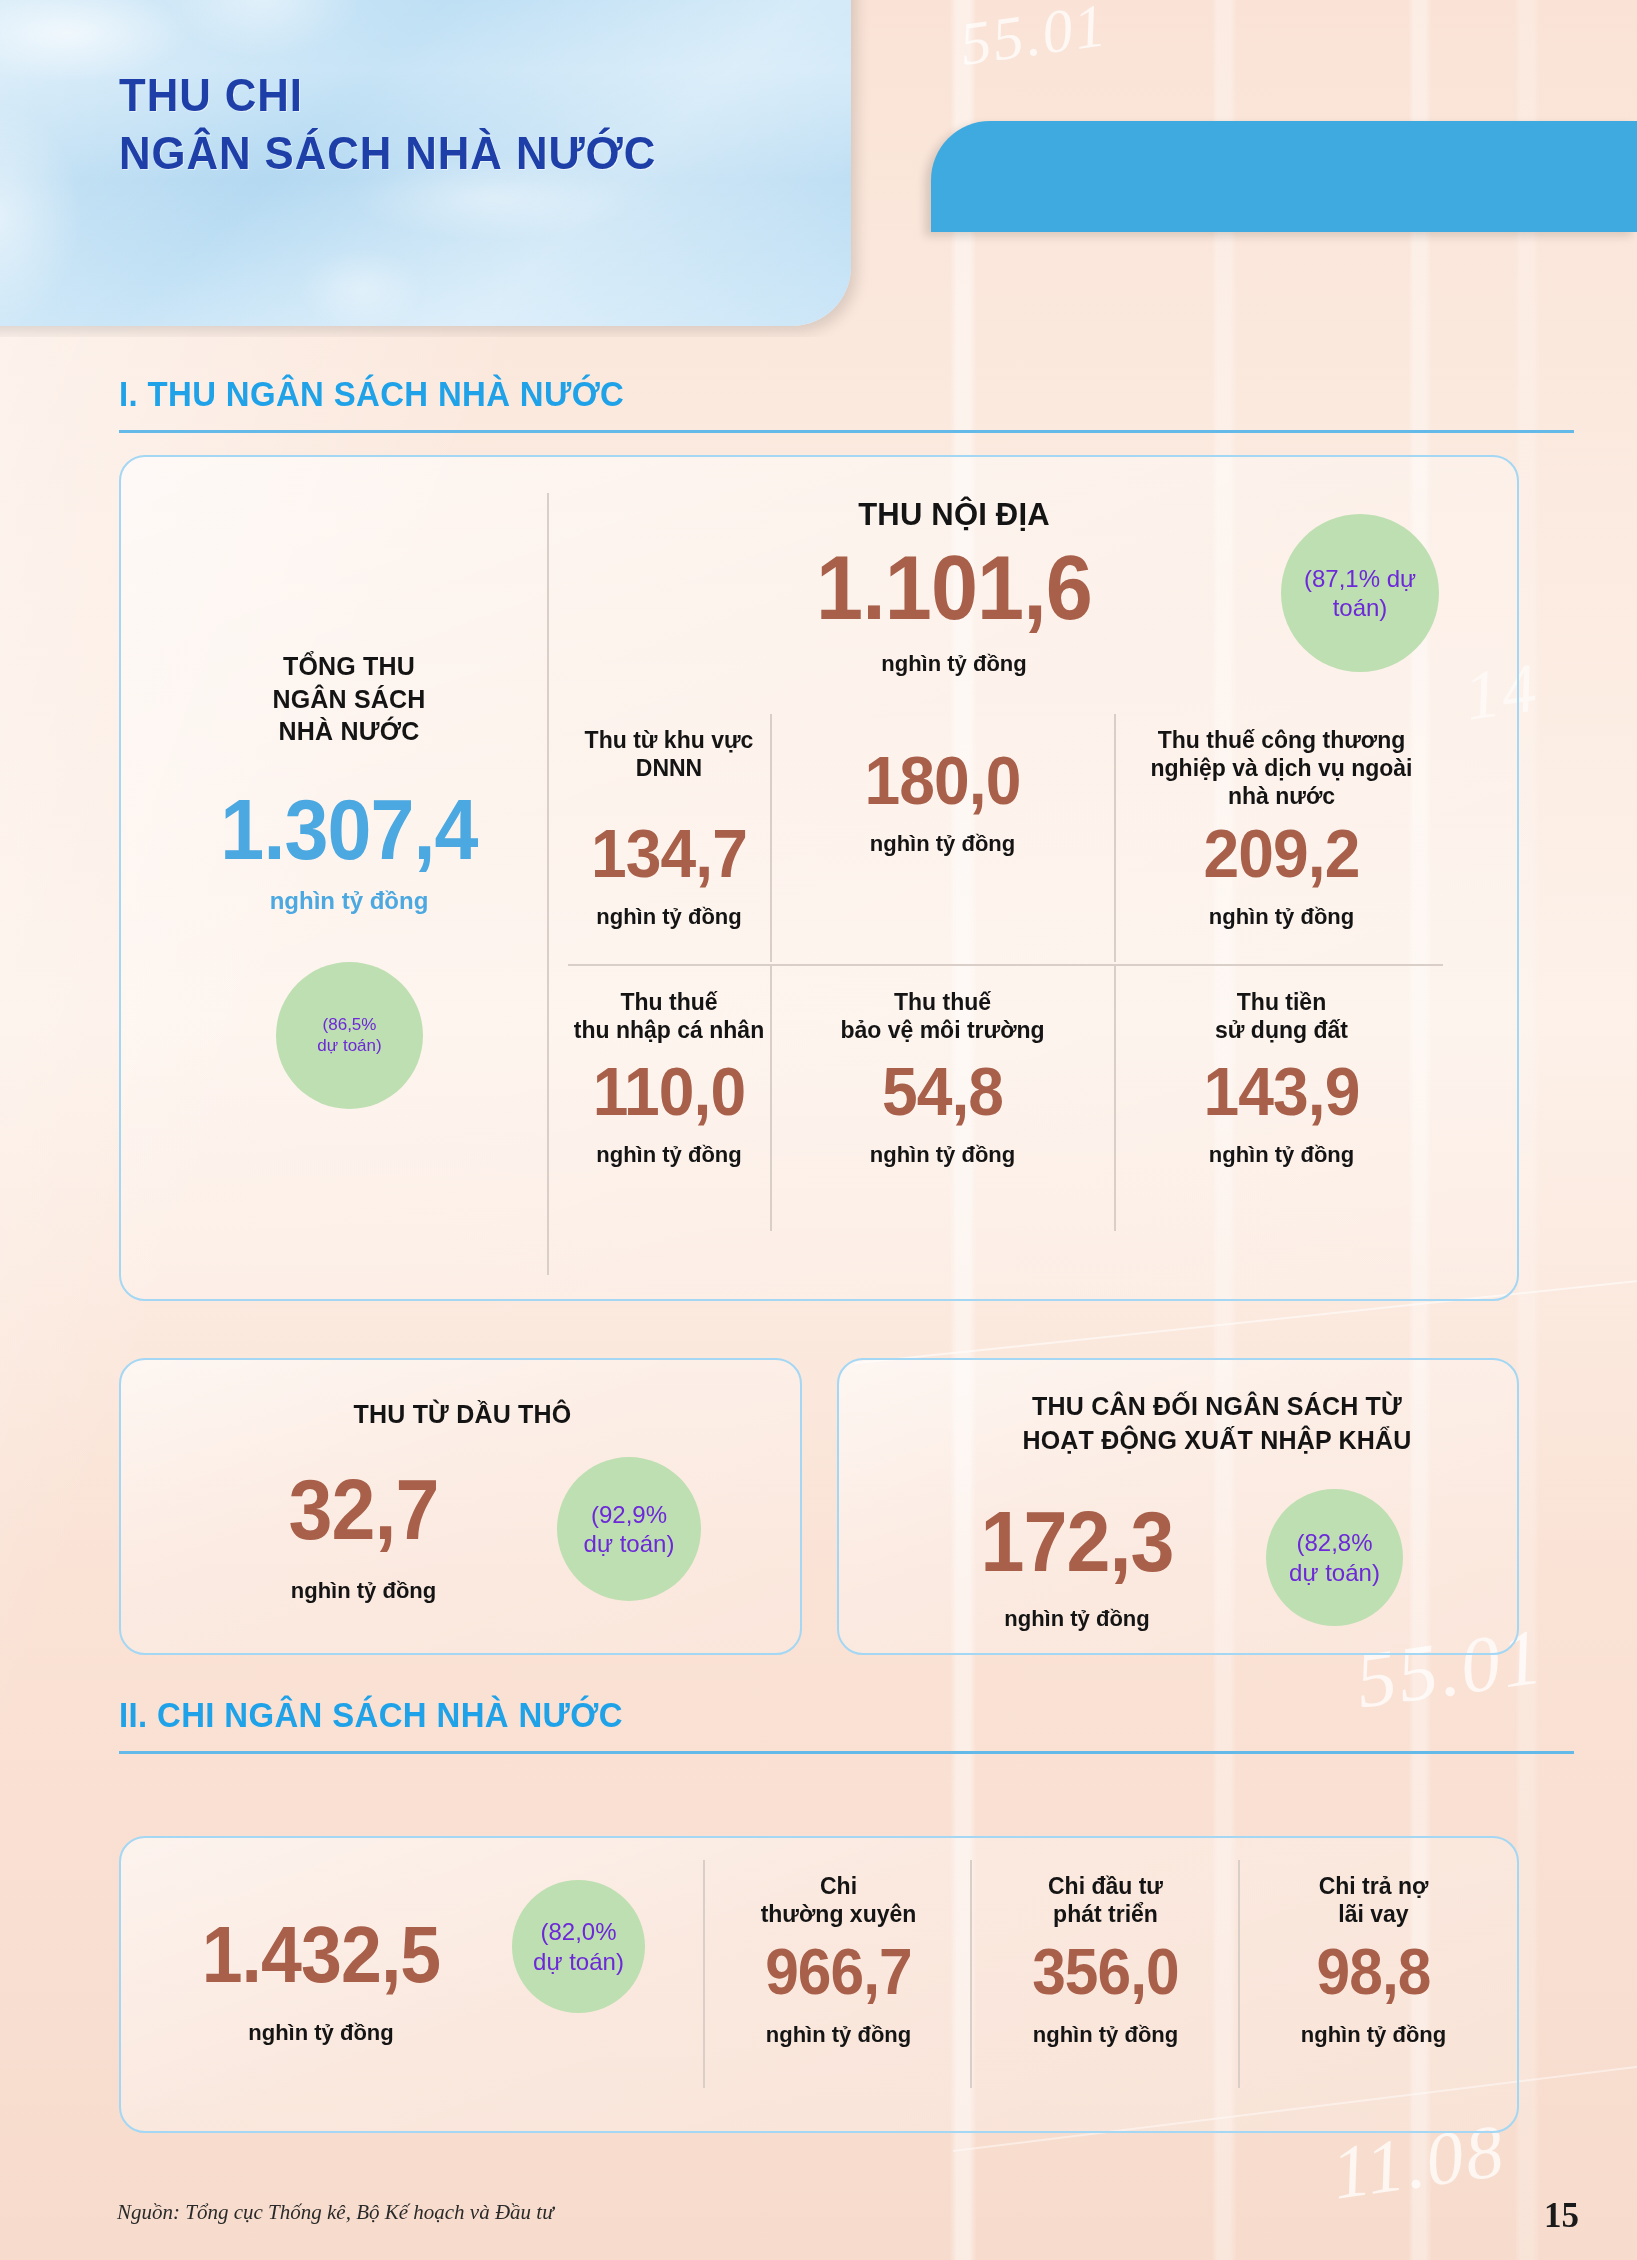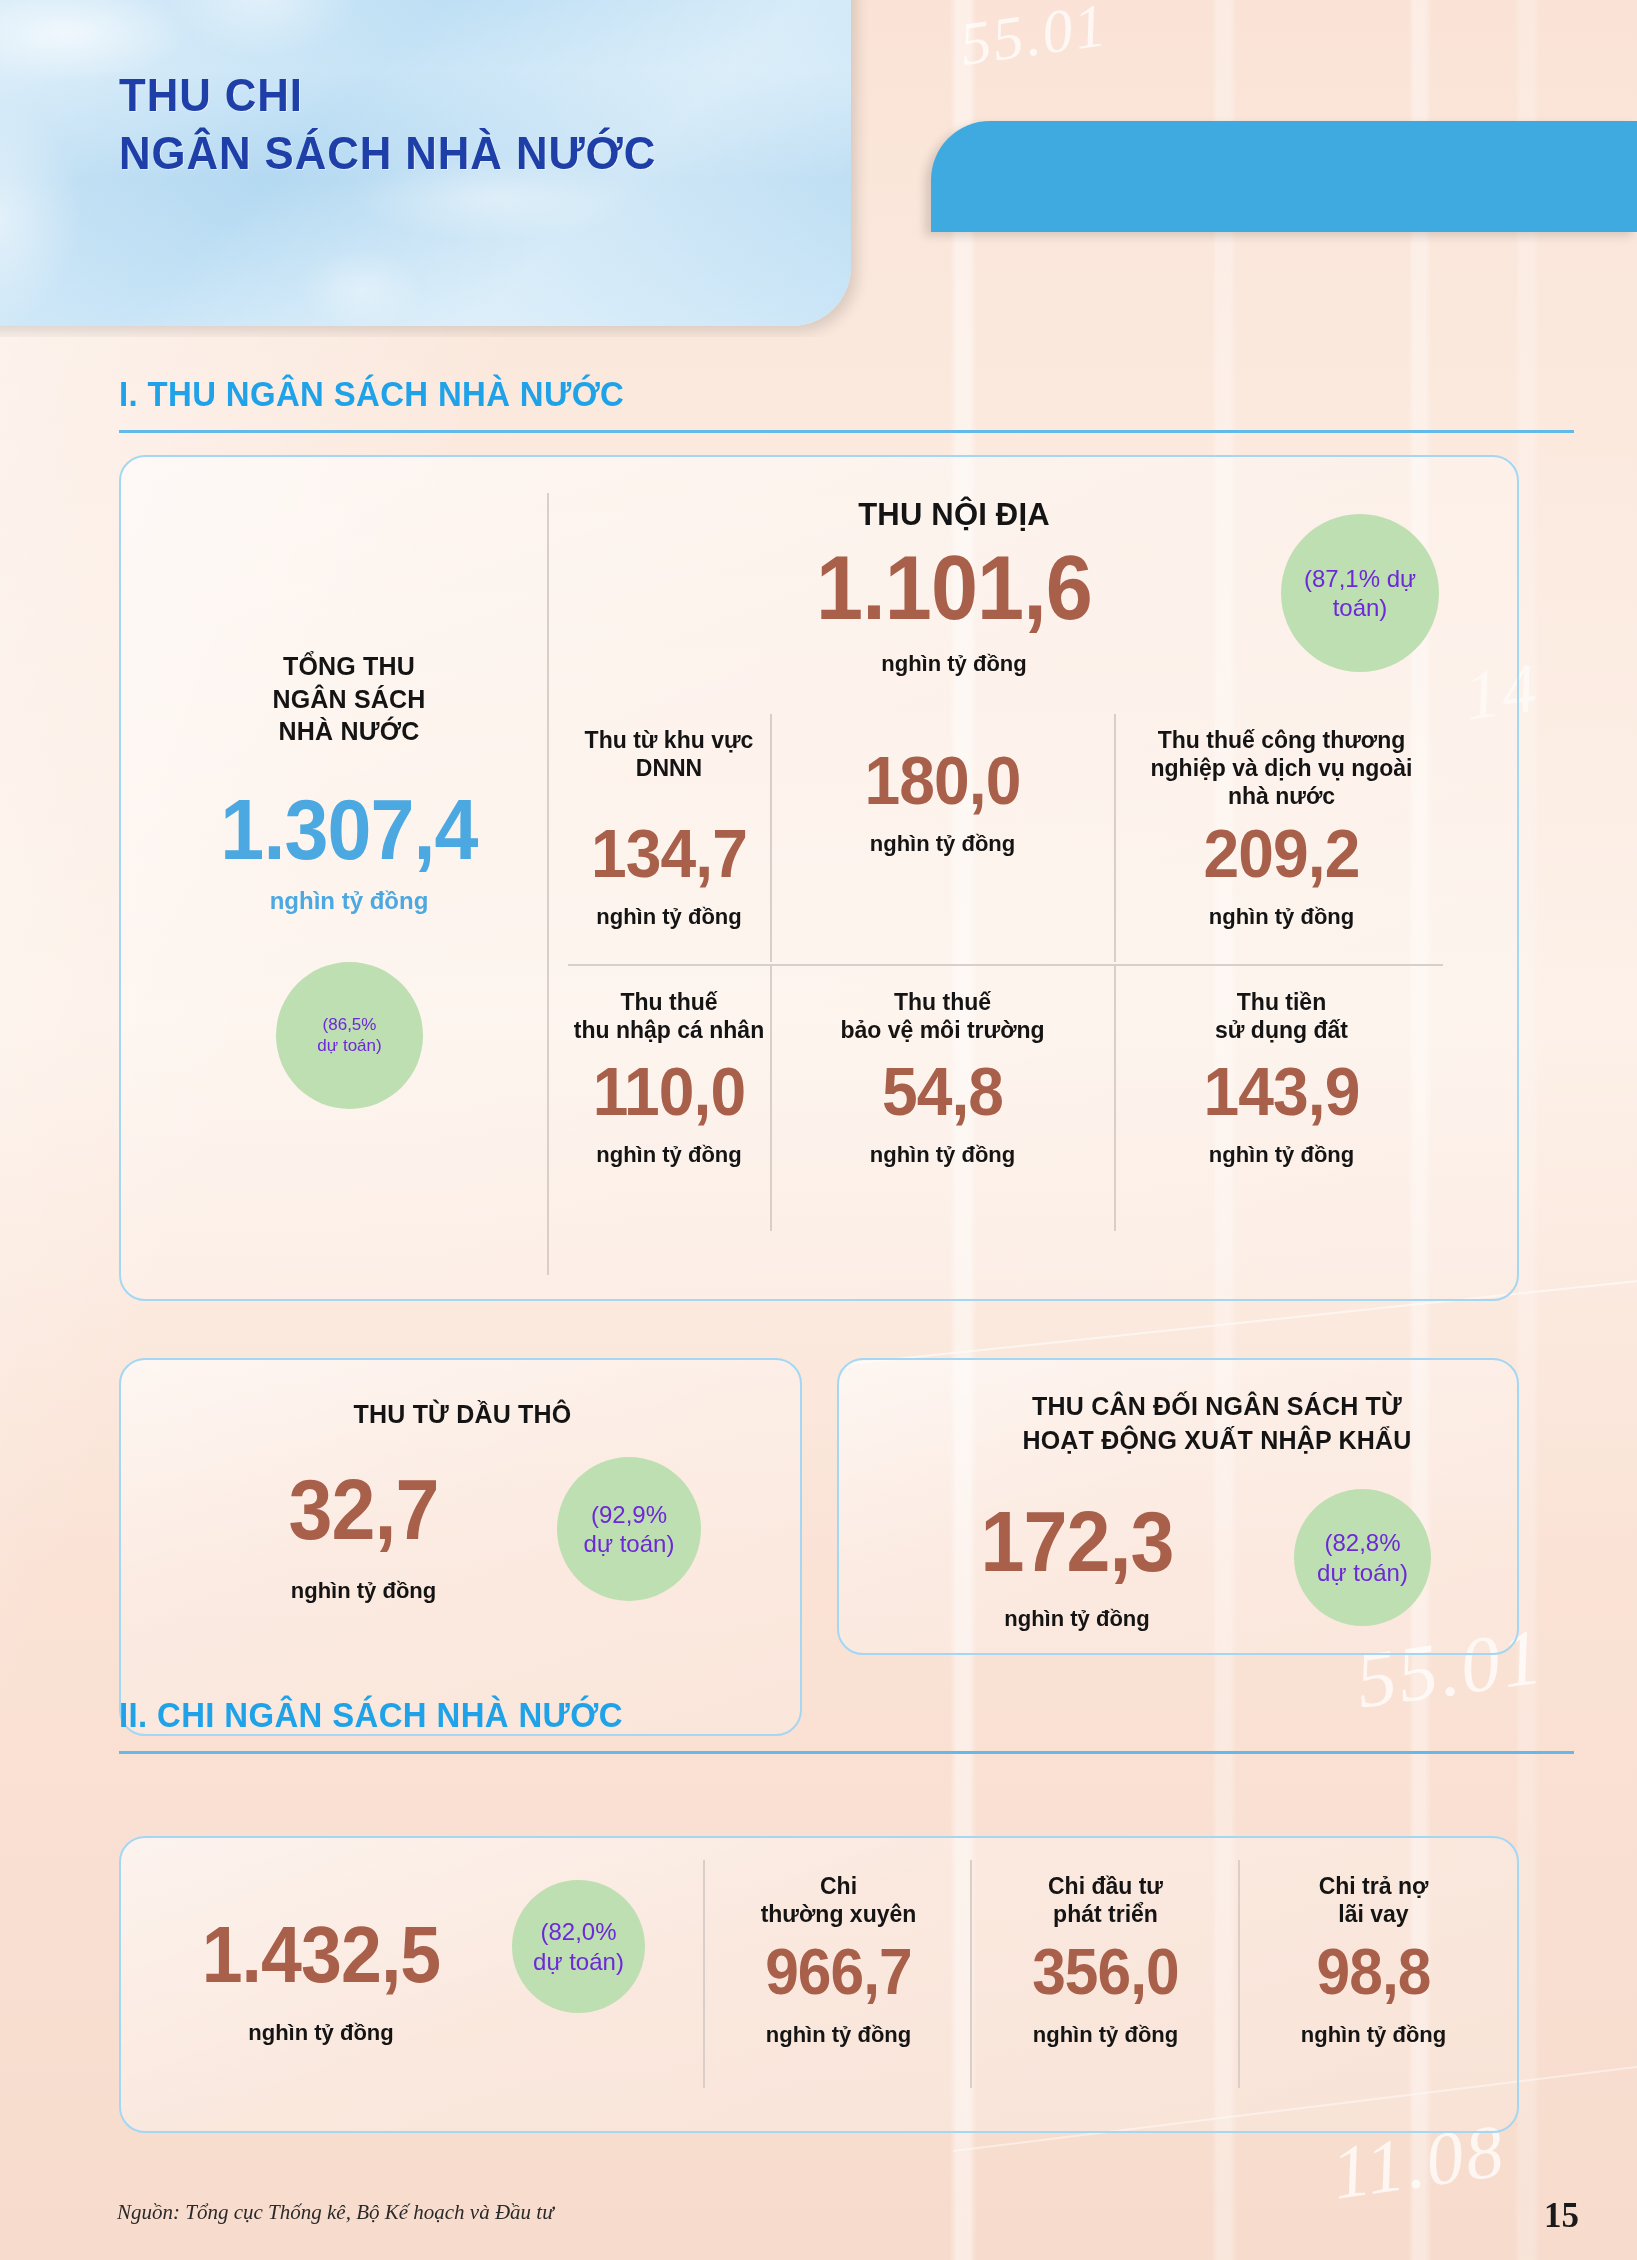--- a/index.html
+++ b/index.html
@@ -300,40 +300,40 @@
           <div>Thu tiền</div>
           <div>sử dụng đất</div>
         </div>
       <div class="big-num terracotta" style="text-align:center;font-size:69px;margin-top:8px;">143,9</div>
       <div class="unit" style="margin-top:16px;">nghìn tỷ đồng</div>
     </div>
 
   </div>
 </div>
 
-<div class="card" style="left:119px; top:1358px; width:683px; height:378px;padding-left:48px;">
+<div class="card" style="left:119px; top:1358px; width:683px; height:297px;padding-left:48px;">
   <div class="lbl-caps" style="position:absolute;left:0;top:38px;width:683px;font-size:25px;">THU TỪ DẦU THÔ</div>
   <div class="big-num terracotta" style="position:absolute;left:69px;top:107px;width:347px;text-align:center;font-size:85px;">32,7</div>
   <div class="unit" style="position:absolute;left:69px;top:218px;width:347px;">nghìn tỷ đồng</div>
   <div class="badge" style="position:absolute;left:436px;top:97px;width:144px;height:144px;font-size:24px;">
     <div>
       <div>(92,9%</div>
       <div>dự toán)</div>
     </div>
   </div>
 </div>
 
 <div class="card" style="left:837px; top:1358px; width:682px; height:297px;">
   <div class="lbl-caps" style="position:absolute;left:0;top:30px;width:682px;font-size:25px;line-height:1.35;margin-left:37px;">
     <div>THU CÂN ĐỐI NGÂN SÁCH TỪ</div>
     <div>HOẠT ĐỘNG XUẤT NHẬP KHẨU</div>
   </div>
   <div class="big-num terracotta" style="position:absolute;left:40px;top:139px;width:396px;text-align:center;font-size:85px;">172,3</div>
   <div class="unit" style="position:absolute;left:40px;top:246px;width:396px;">nghìn tỷ đồng</div>
-  <div class="badge" style="position:absolute;left:455px;top:129px;width:137px;height:137px;font-size:24px;align-items:center;">
+  <div class="badge" style="position:absolute;left:427px;top:129px;width:137px;height:137px;font-size:24px;align-items:center;">
     <div>
       <div>(82,8%</div>
       <div>dự toán)</div>
     </div>
   </div>
 </div>
 
 <div class="sec" style="left:119px; top:1695px;">
   <div class="sec-title">II. CHI NGÂN SÁCH NHÀ NƯỚC</div>
   <div class="sec-rule"></div>

